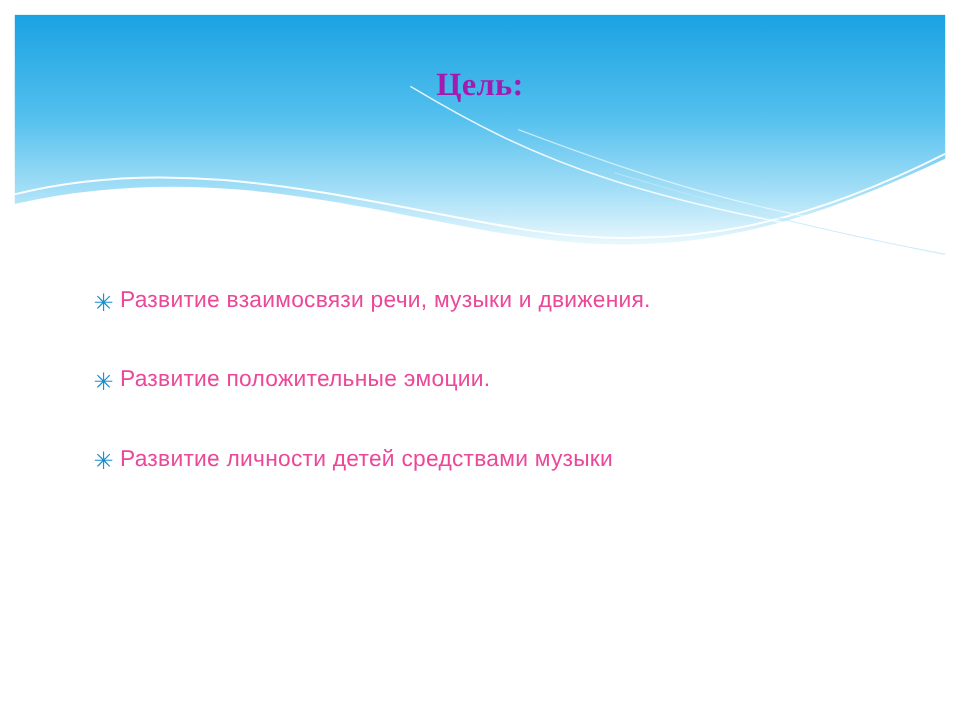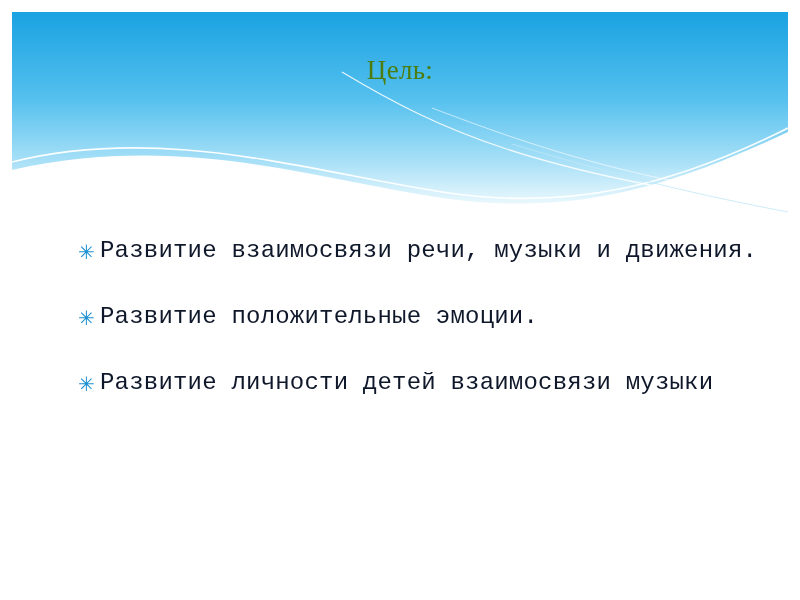--- a/index.html
+++ b/index.html
@@ -42,23 +42,23 @@
     position: absolute;
     left: 12px;
     top: 55px;
     width: 776px;
     text-align: center;
     z-index: 5;
   }
   .title {
     font-family: "Liberation Serif", serif;
     font-size: 27px;
-    color: #4d7c0f;
+    color: #a21caf;
     letter-spacing: 0.3px;
-    font-weight: normal;
+    font-weight: bold;
     margin: 0;
     display: inline-block;
   }
 
   
   .body-list {
     position: absolute;
     left: 78px;
     top: 238px;
     width: 690px;
@@ -77,24 +77,24 @@
     width: 22px;
     color: #1a8fd1;
     font-size: 20px;
     line-height: 26px;
     font-family: "DejaVu Sans", sans-serif;
     position: relative;
     top: 1px;
   }
   .bullet-text {
     flex: 1 1 auto;
-    font-family: Liberation Mono, monospace;
-    font-size: 24px;
+    font-family: Liberation Sans, sans-serif;
+    font-size: 19px;
     line-height: 26px;
-    color: #0f172a;
+    color: #ec4899;
     letter-spacing: 0.2px;
   }
 </style>
 </head>
 <body>
 
 <div class="slide">
 
   <div class="banner">
     <svg viewBox="0 0 776 208" preserveAspectRatio="none" xmlns="http://www.w3.org/2000/svg">
@@ -135,18 +135,18 @@
       <span class="bullet-text">Развитие взаимосвязи  речи, музыки и движения.</span>
     </div>
 
     <div class="bullet-row">
       <span class="bullet-mark">✳</span>
       <span class="bullet-text">Развитие положительные эмоции.</span>
     </div>
 
     <div class="bullet-row">
       <span class="bullet-mark">✳</span>
-      <span class="bullet-text">Развитие личности детей взаимосвязи музыки</span>
+      <span class="bullet-text">Развитие личности детей средствами музыки</span>
     </div>
 
   </div>
 
 </div>
 
 </body></html>

